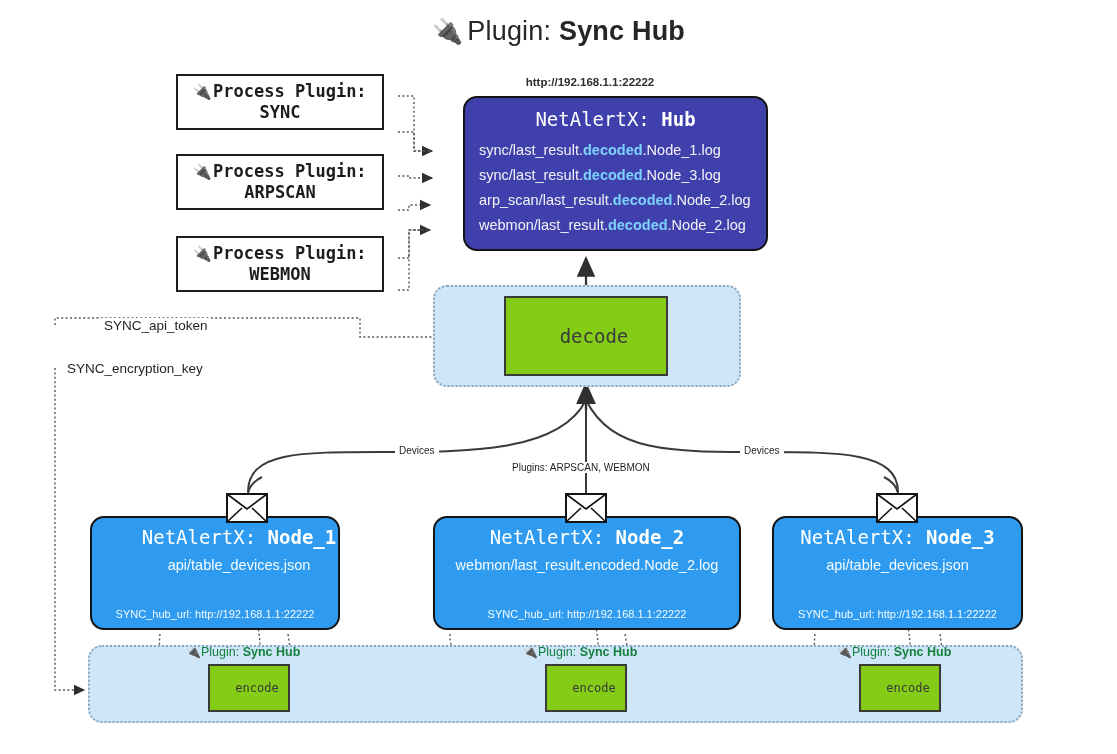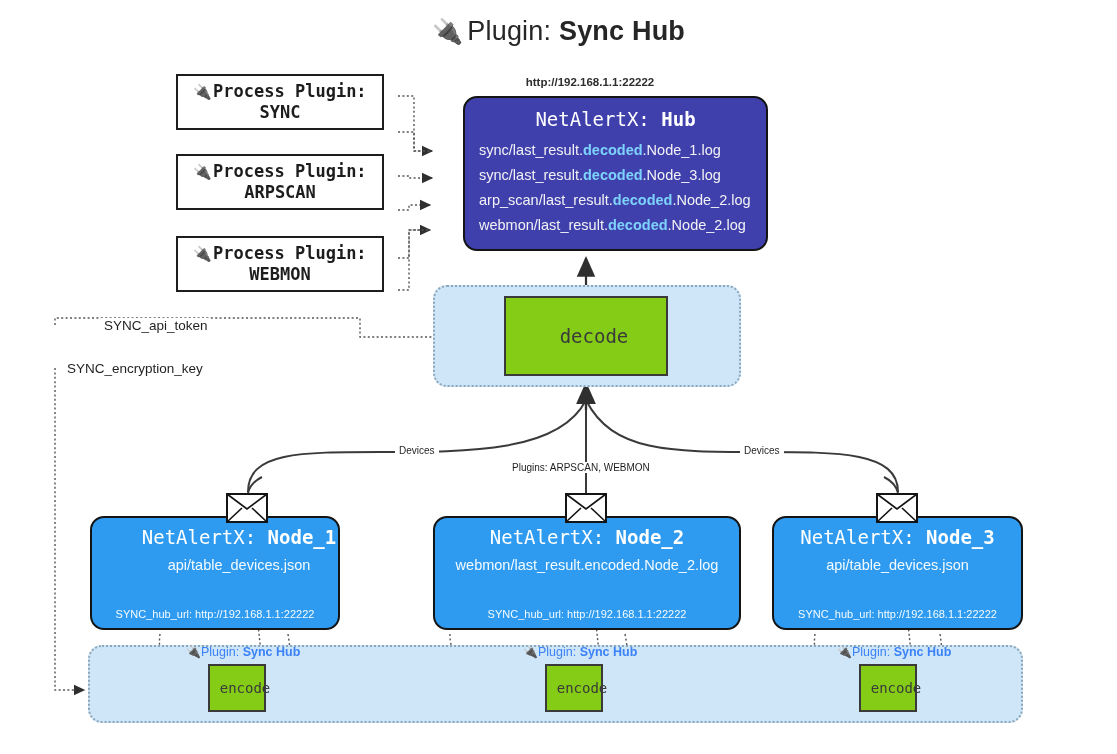--- a/index.html
+++ b/index.html
@@ -143,34 +143,34 @@
     padding-left: 16px;
   }
   #decode {
     left: 504px;
     top: 296px;
     width: 164px;
     height: 80px;
     font-size: 19px;
   }
   .encode {
-    width: 58px;
+    width: 82px;
     height: 48px;
-    font-size: 14px;
+    font-size: 12px;
     top: 664px;
   }
   #encode-1 { left: 208px; }
   #encode-2 { left: 545px; }
   #encode-3 { left: 859px; }
 
   .plugin-cap {
     position: absolute;
     top: 645px;
     font-size: 12.5px;
-    color: #3b82f6;
+    color: #15803d;
     white-space: nowrap;
   }
   .plugin-cap .plug { font-size: 12px; }
   .plugin-cap .strong { font-weight: bold; }
   #cap-1 { left: 186px; }
   #cap-2 { left: 523px; }
   #cap-3 { left: 837px; }
 
   
   .keylabel {

